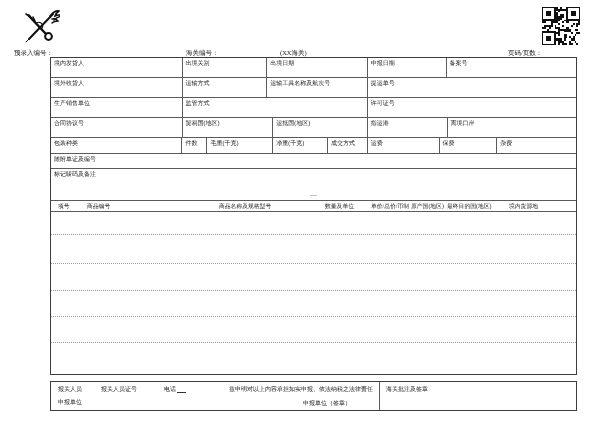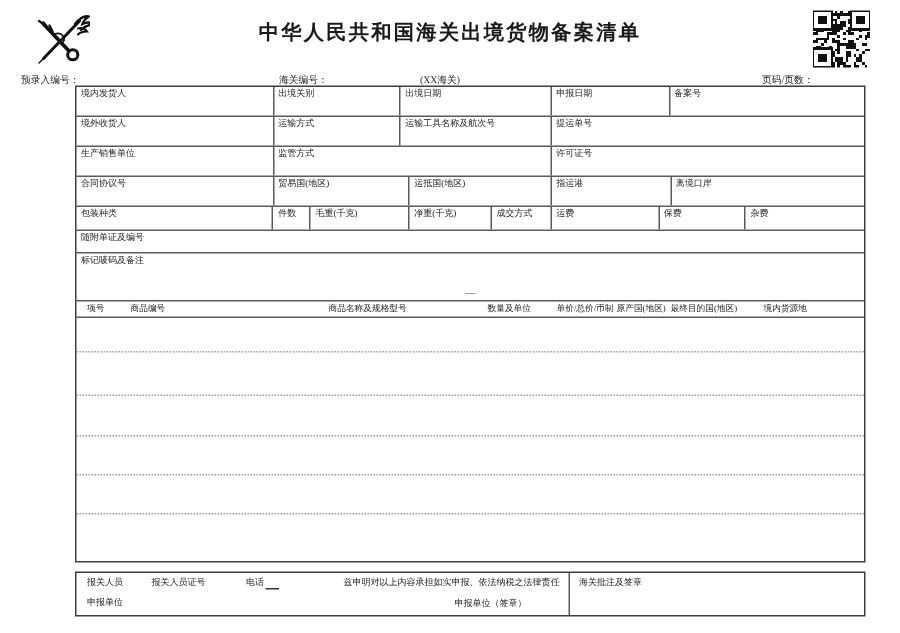--- a/index.html
+++ b/index.html
@@ -87,21 +87,20 @@
 
         <path d="M7 7 l-3 -2 M10 10 l-3 -4 M13 12 l-2 -4" stroke-width="1.6"></path>
 
         <circle cx="26.5" cy="27.5" r="3.4" stroke-width="2"></circle>
 
         <path d="M14 14 q4 -2 6 1 q2 3 -1 5" stroke-width="1.1"></path>
       </g>
     </svg>
   </div>
 
-  <div class="title">中华人民共和国海关出境货物备案清单</div>
 
   <div class="qr">
     <svg id="qrsvg" width="38" height="38" viewBox="0 0 21 21" shape-rendering="crispEdges">
         <rect x="8" y="0" width="1" height="1" fill="#111"></rect>
         <rect x="10" y="0" width="1" height="1" fill="#111"></rect>
         <rect x="13" y="0" width="1" height="1" fill="#111"></rect>
         <rect x="7" y="1" width="1" height="1" fill="#111"></rect>
         <rect x="8" y="1" width="1" height="1" fill="#111"></rect>
         <rect x="9" y="1" width="1" height="1" fill="#111"></rect>
         <rect x="10" y="1" width="1" height="1" fill="#111"></rect>

